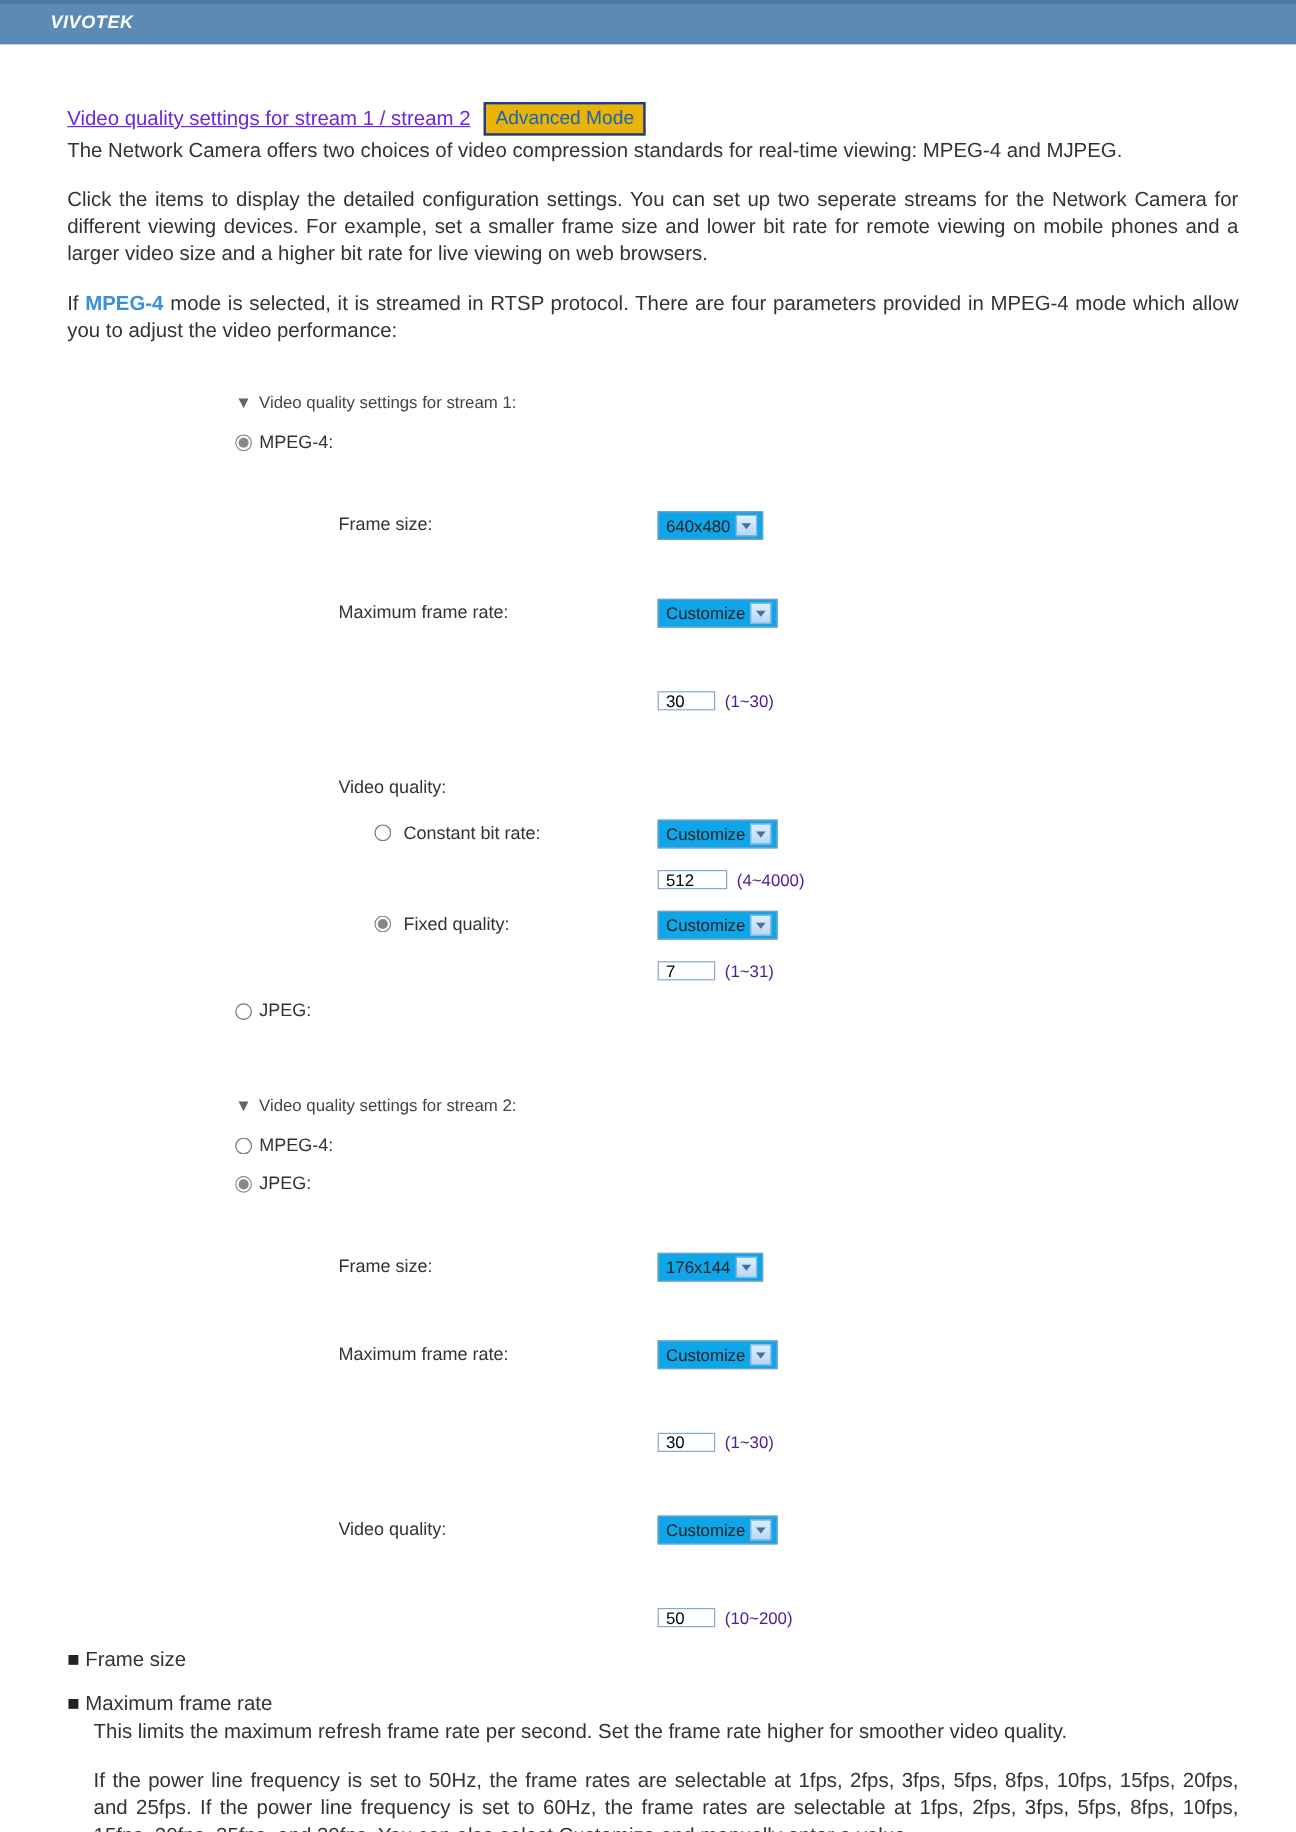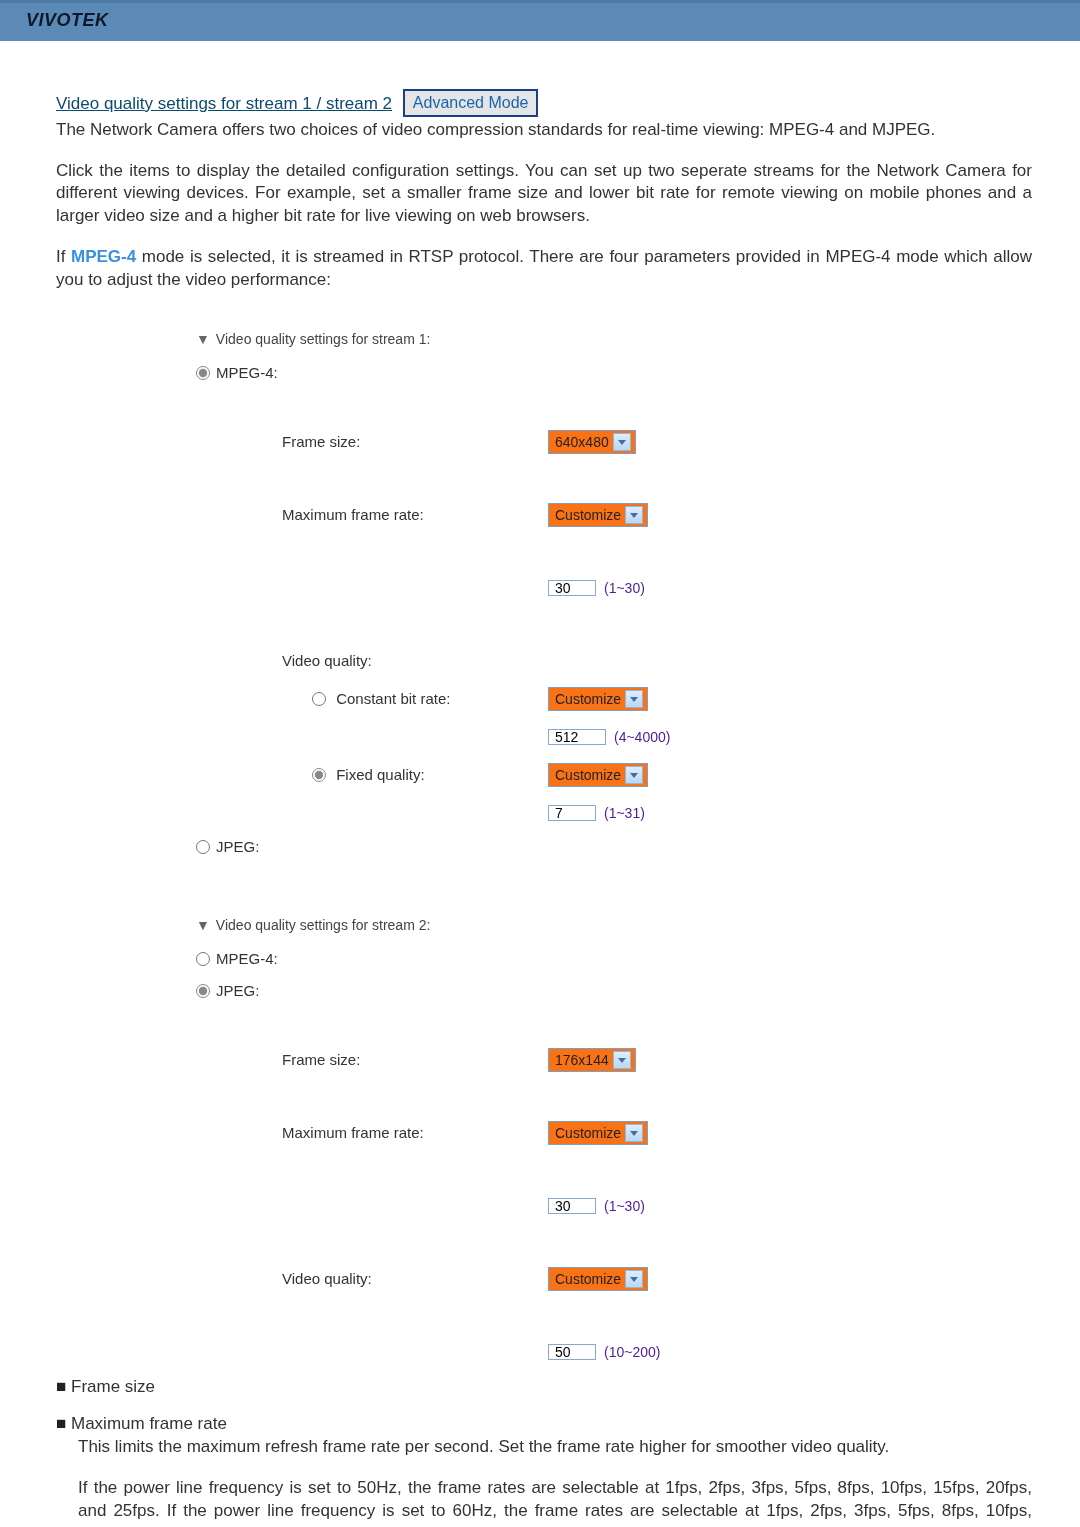--- a/index.html
+++ b/index.html
@@ -1,36 +1,36 @@
 <!DOCTYPE html>
 <html><head>
 <meta charset="utf-8">
 <style>
   * { margin: 0; padding: 0; box-sizing: border-box; }
   body { font-family: Arial, Helvetica, sans-serif; background: #fff; width: 1080px; }
   .page { width: 1080px; min-height: 1527px; background: #fff; position: relative; }
-  .header-bar { background: #5a8ab5; color: #0f172a; font-style: italic; font-weight: bold; padding: 10px 26px; font-size: 18px; letter-spacing: 0.5px; }
+  .header-bar { background: #5a8ab5; color: #ffffff; font-style: italic; font-weight: bold; padding: 10px 42px; font-size: 15px; letter-spacing: 0.5px; }
   .header-bar::before { content: ""; display: block; position: absolute; top: 0; left: 0; right: 0; height: 3px; background: #4a7aa5; }
   .content { padding: 48px 48px 20px 56px; color: #333; font-size: 17px; line-height: 1.35; }
-  .section-link { color: #0c4a6e; text-decoration: underline; margin-top: 44px; }
-  .adv-mode { display: inline-block; background: #e5e5e5; border: 2px solid #1a3e8a; color: #1964b2; padding: 1px 8px; margin-left: 6px; font-size: 16px; vertical-align: 1px; }
+  .section-link { color: #6d28d9; text-decoration: underline; margin-top: 44px; }
+  .adv-mode { display: inline-block; background: #eab308; border: 2px solid #1a3e8a; color: #1964b2; padding: 1px 8px; margin-left: 6px; font-size: 16px; vertical-align: 1px; }
   p { margin-bottom: 18px; text-align: justify; }
   .mpeg4-label { color: #3a8fe0; font-weight: bold; }
   .settings-shot { margin: 4px 0 10px 140px; width: 640px; font-family: "Segoe UI", Tahoma, sans-serif; font-size: 15px; color: #333; }
   .vqs-title { color: #444; margin-bottom: 14px; font-size: 14px; margin-top: 38px; }
   .dch { color: #666; margin-right: 6px; }
   .indent1 { margin-left: 52px; }
   .indent2 { margin-left: 86px; margin-top: 45px; }
   .indent3 { margin-left: 116px; }
   .row { display: flex; align-items: center; margin-bottom: 10px; min-height: 28px; }
   .row .lbl { width: 300px; }
   .row.indent2 .lbl { width: 266px; }
   .row.indent3 .lbl { width: 236px; }
   .controls { display: flex; align-items: center; gap: 8px; }
-  .sel { display: inline-flex; align-items: center; border: 1px solid #7d9fc3; background: #f97316; height: 24px; padding: 0 4px 0 6px; font-size: 14px; color: #222; }
+  .sel { display: inline-flex; align-items: center; border: 1px solid #7d9fc3; background: #0ea5e9; height: 24px; padding: 0 4px 0 6px; font-size: 14px; color: #222; }
   .sel .caret { width: 18px; height: 18px; margin-left: 4px; background: linear-gradient(#dbeffe,#b8d8f6); border: 1px solid #8fb6dd; position: relative; }
   .sel .caret::after { content: ""; position: absolute; top: 6px; left: 4px; border-left: 4px solid transparent; border-right: 4px solid transparent; border-top: 5px solid #4a6aa0; }
   .txt { border: 1px solid #88a8cc; background: #fff; height: 16px; width: 48px; padding: 0 6px; font-size: 14px; }
   .range-note { color: #4c1d95; font-size: 14px; }
   input[type="radio"] { width: 14px; height: 14px; accent-color: #888; margin-right: 6px; vertical-align: -2px; }
   .bullet { color: #222; }
   .sub-block { margin-bottom: 14px; }
   .sub-text { margin-left: 22px; text-align: justify; }
   .footer-bar { position: absolute; bottom: 0; left: 0; right: 0; background: #7da3bf; color: #0c4a6e; font-style: italic; font-size: 14px; padding: 8px 26px; }
   .footer-hr { position: absolute; bottom: 36px; left: 0; right: 0; height: 1px; background: #cfd4d8; }

